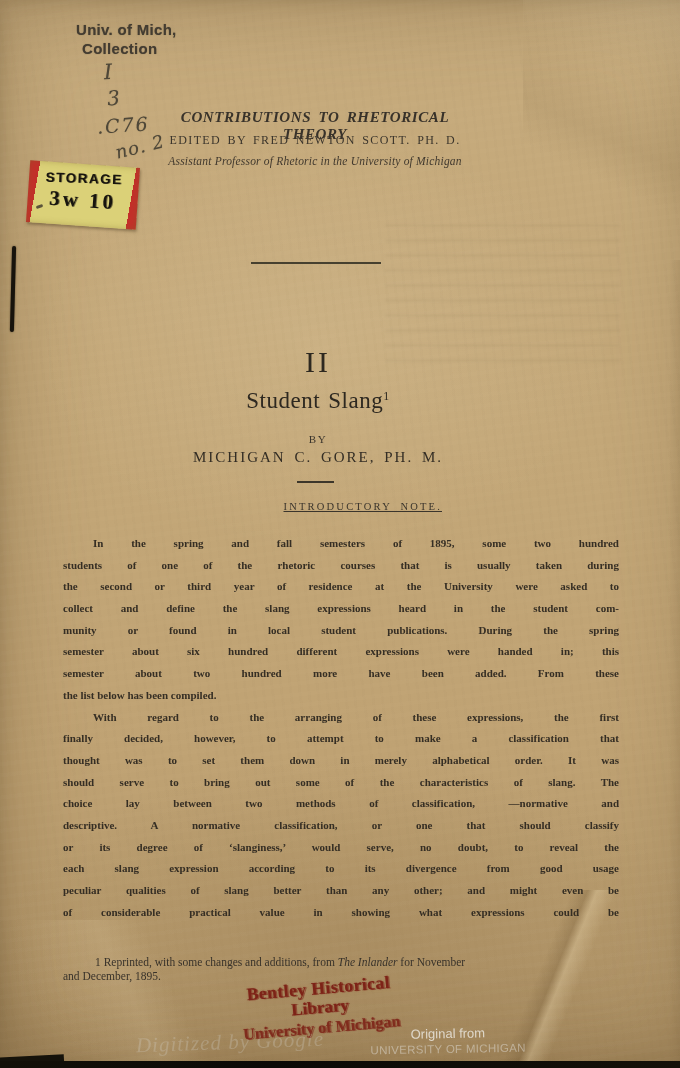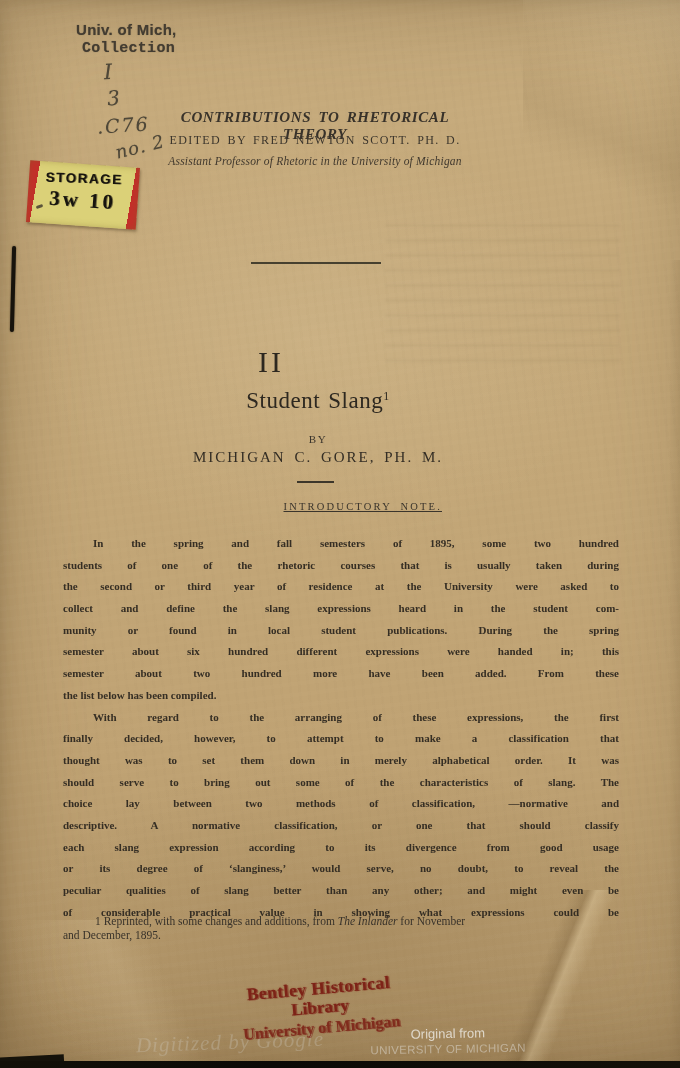--- a/index.html
+++ b/index.html
@@ -31,21 +31,21 @@
     background:linear-gradient(205deg, rgba(235,218,180,.18) 8%, transparent 38%, rgba(110,86,50,.10) 60%, transparent 75%);}
   .showthrough{left:385px;top:212px;width:235px;height:150px;opacity:.55;filter:blur(1.2px);
     background:repeating-linear-gradient(0deg, rgba(104,92,66,.10) 0 3px, transparent 3px 15px);}
   .bottom-strip{left:0;bottom:0;width:680px;height:7px;background:linear-gradient(90deg,#131008,#0b0a07 40%,#141109);}
   .bottom-wedge{left:-6px;bottom:2px;width:70px;height:10px;background:#15120a;transform:rotate(-3deg);}
 
   
   .coll-stamp{left:76px;top:20px;width:120px;font-family:"Liberation Sans",sans-serif;
     color:#433c31;font-size:15px;font-weight:bold;line-height:19px;letter-spacing:.3px;
     text-shadow:0 0 1px rgba(67,60,49,.6);}
-  .coll-stamp .l2{padding-left:6px;font-family:Liberation Mono, monospace;}
+  .coll-stamp .l2{padding-left:6px;}
 
   
   .hand{font-family:"DejaVu Serif",serif;font-style:italic;color:#4e4738;
     text-shadow:0 0 1px rgba(78,71,56,.45);}
   .cn1{left:104px;top:60px;font-size:21px;transform:rotate(-3deg);}
   .cn2{left:107px;top:86px;font-size:20px;transform:rotate(-5deg);}
   .cn3{left:97px;top:114px;font-size:19px;letter-spacing:2px;transform:rotate(-4deg);}
   .cn4{left:115px;top:136px;font-size:18px;letter-spacing:1px;transform:rotate(-14deg);}
 
   
@@ -66,36 +66,36 @@
   .sticker .s2{margin-top:2px;font-family:"Liberation Serif",serif;font-size:21px;font-weight:bold;letter-spacing:3px;
     text-shadow:1px 0 0 rgba(23,20,14,.5);}
   .staple{left:11px;top:246px;width:4px;height:86px;background:#17130c;border-radius:2px;transform:rotate(1.5deg);box-shadow:0 0 2px rgba(23,19,12,.6);}
   .staple-dot{left:36px;top:205px;width:7px;height:3px;background:#3c352a;border-radius:2px;transform:rotate(-20deg);opacity:.8;}
 
   
   .rule-long{left:251px;top:262px;width:130px;height:2px;background:#46402f;}
   .rule-short{left:297px;top:481px;width:37px;height:2px;background:#3c362a;}
 
   
-  .chap-num{left:258px;top:345px;width:120px;text-align:left;font-size:30px;letter-spacing:3px;color:#2d2820;}
+  .chap-num{left:258px;top:345px;width:120px;text-align:center;font-size:30px;letter-spacing:3px;color:#2d2820;}
   .chap-title{left:158px;top:388px;width:320px;text-align:center;font-size:23px;letter-spacing:.5px;word-spacing:2px;color:#2d2820;}
   .chap-title sup{font-size:12px;vertical-align:8px;}
   .byline{left:158px;top:433px;width:320px;text-align:center;font-size:11px;letter-spacing:1.5px;color:#3b352c;}
   .author{left:158px;top:449px;width:320px;text-align:center;font-size:15px;letter-spacing:2px;word-spacing:3px;color:#332d24;}
   .sect-head{left:162px;top:501px;width:280px;text-align:right;font-size:10.5px;letter-spacing:2.2px;word-spacing:4px;color:#3b352c;text-decoration:underline;}
 
   
   .body-block{left:63px;top:533px;width:556px;font-size:11px;color:#352e24;font-weight:bold;}
   .body-block .bline{display:block;height:21.7px;line-height:21.7px;text-align:justify;text-align-last:justify;white-space:normal;}
   .body-block .bline.indent{padding-left:30px;}
   .body-block .bline.last{text-align-last:left;}
 
   
   .footnote{left:63px;top:915px;width:556px;font-size:11.5px;line-height:13.5px;color:#38322a;}
-  .footnote .f1{padding-left:32px;}
+  .footnote .f1{padding-left:32px;margin-top:41px;}
   .footnote .it{font-style:italic;}
 
   
   .lib-stamp{left:205px;top:978px;width:230px;transform:rotate(-5deg);text-align:center;
     color:#7d2317;font-weight:bold;line-height:20px;
     text-shadow:1.5px .5px 0 rgba(125,35,23,.55), 0 0 1.5px rgba(125,35,23,.5);}
   .lib-stamp .b1{font-size:17.5px;letter-spacing:.5px;}
   .lib-stamp .b2{font-size:17px;}
   .lib-stamp .b3{font-size:16px;opacity:.9;}
 
@@ -157,22 +157,22 @@
     <span class="bline">munity or found in local student publications.  During the spring</span>
     <span class="bline">semester about six hundred different expressions were handed in; this</span>
     <span class="bline">semester about two hundred more have been added.  From these</span>
     <span class="bline last">the list below has been compiled.</span>
     <span class="bline indent">With regard to the arranging of these expressions, the first</span>
     <span class="bline">finally decided, however, to attempt to make a classification that</span>
     <span class="bline">thought was to set them down in merely alphabetical order.  It was</span>
     <span class="bline">should serve to bring out some of the characteristics of slang.  The</span>
     <span class="bline">choice lay between two methods of classification, —normative and</span>
     <span class="bline">descriptive.  A normative classification, or one that should classify</span>
+    <span class="bline">or its degree of ‘slanginess,’ would serve, no doubt, to reveal the</span>
     <span class="bline">each slang expression according to its divergence from good usage</span>
-    <span class="bline">or its degree of ‘slanginess,’ would serve, no doubt, to reveal the</span>
     <span class="bline">peculiar qualities of slang better than any other; and might even be</span>
     <span class="bline">of considerable practical value in showing what expressions could be</span>
   </div>
 
   <div class="abs footnote">
     <div class="f1"><span>1 Reprinted, with some changes and additions, from </span><span class="it">The Inlander</span><span> for November</span></div>
     <div class="f2">and December, 1895.</div>
   </div>
 
   <div class="abs wm-google noninteract">Digitized by Google</div>

